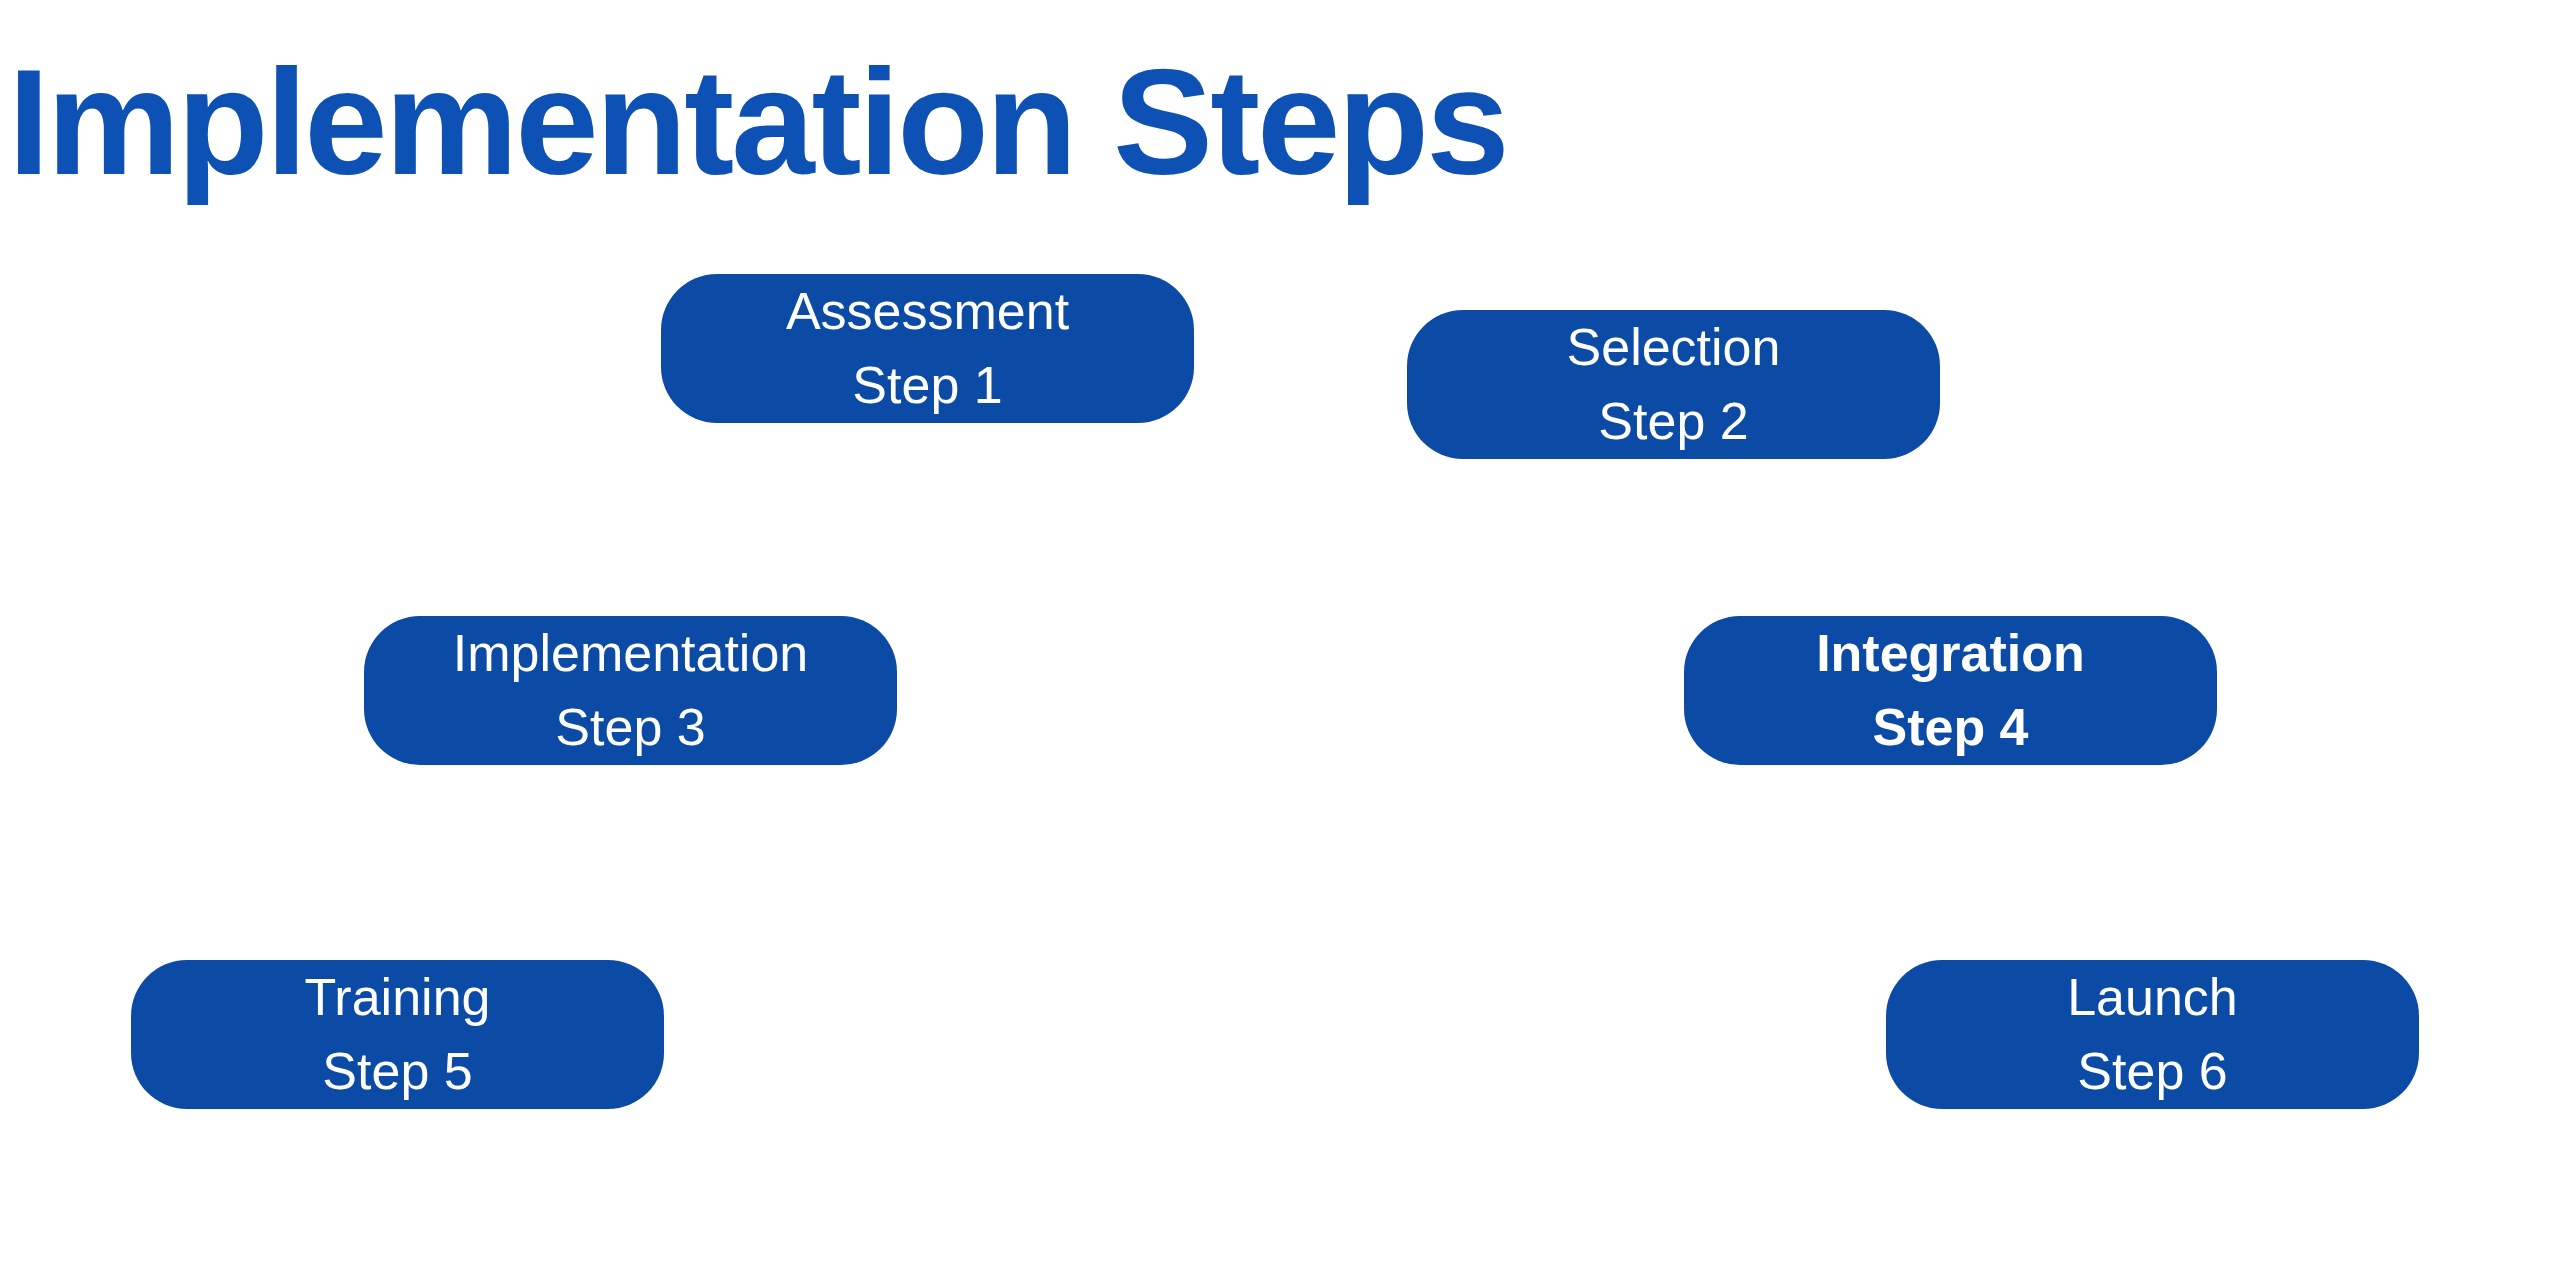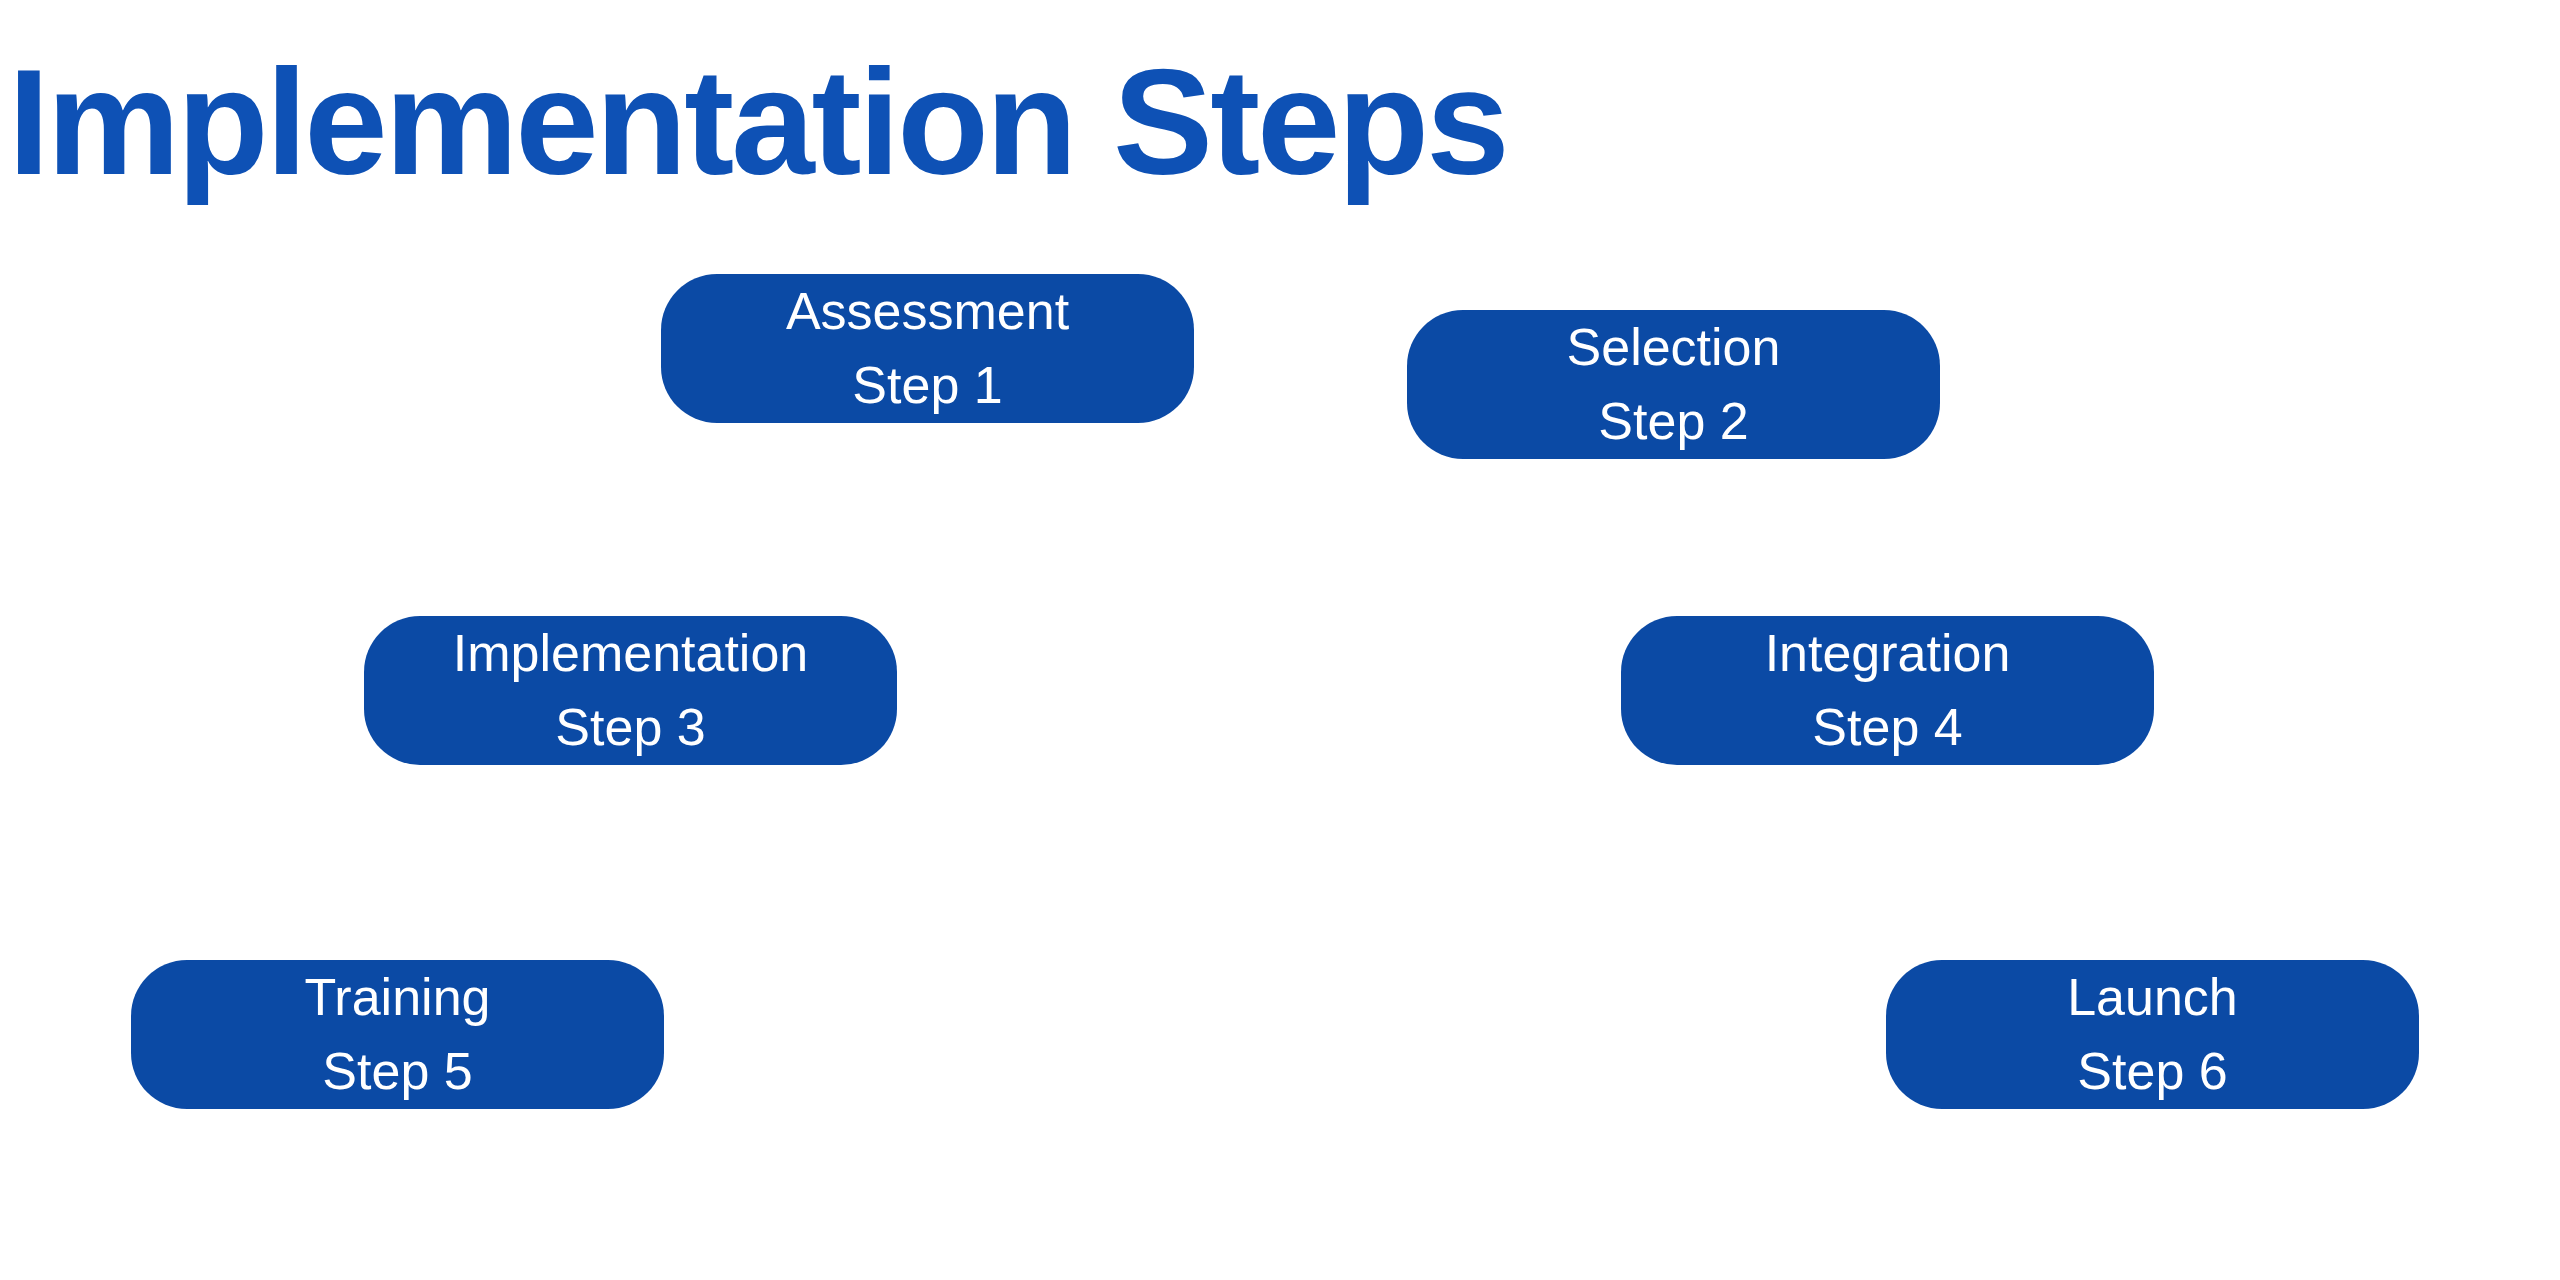--- a/index.html
+++ b/index.html
@@ -38,21 +38,21 @@
     flex-direction: column;
     align-items: center;
     justify-content: center;
     text-align: center;
     font-size: 52px;
     line-height: 1.42;
   }
   .pos1 { left: 661px;  top: 274px; }
   .pos2 { left: 1407px; top: 274px; margin-top: 36px; }
   .pos3 { left: 364px;  top: 616px; }
-  .pos4 { left: 1621px; top: 616px; }
+  .pos4 { left: 1684px; top: 616px; font-weight: bold; }
   .pos5 { left: 131px;  top: 960px; }
   .pos6 { left: 1886px; top: 960px; text-align: center; }
 </style>
 </head>
 <body style="--bg-color: #ffffff; --title-color: #0e51b5; --box-fill: #0b4aa5; --box-text: #ffffff;">
 
 <div>
 
   <h1 class="page-title">Implementation Steps</h1>
 

